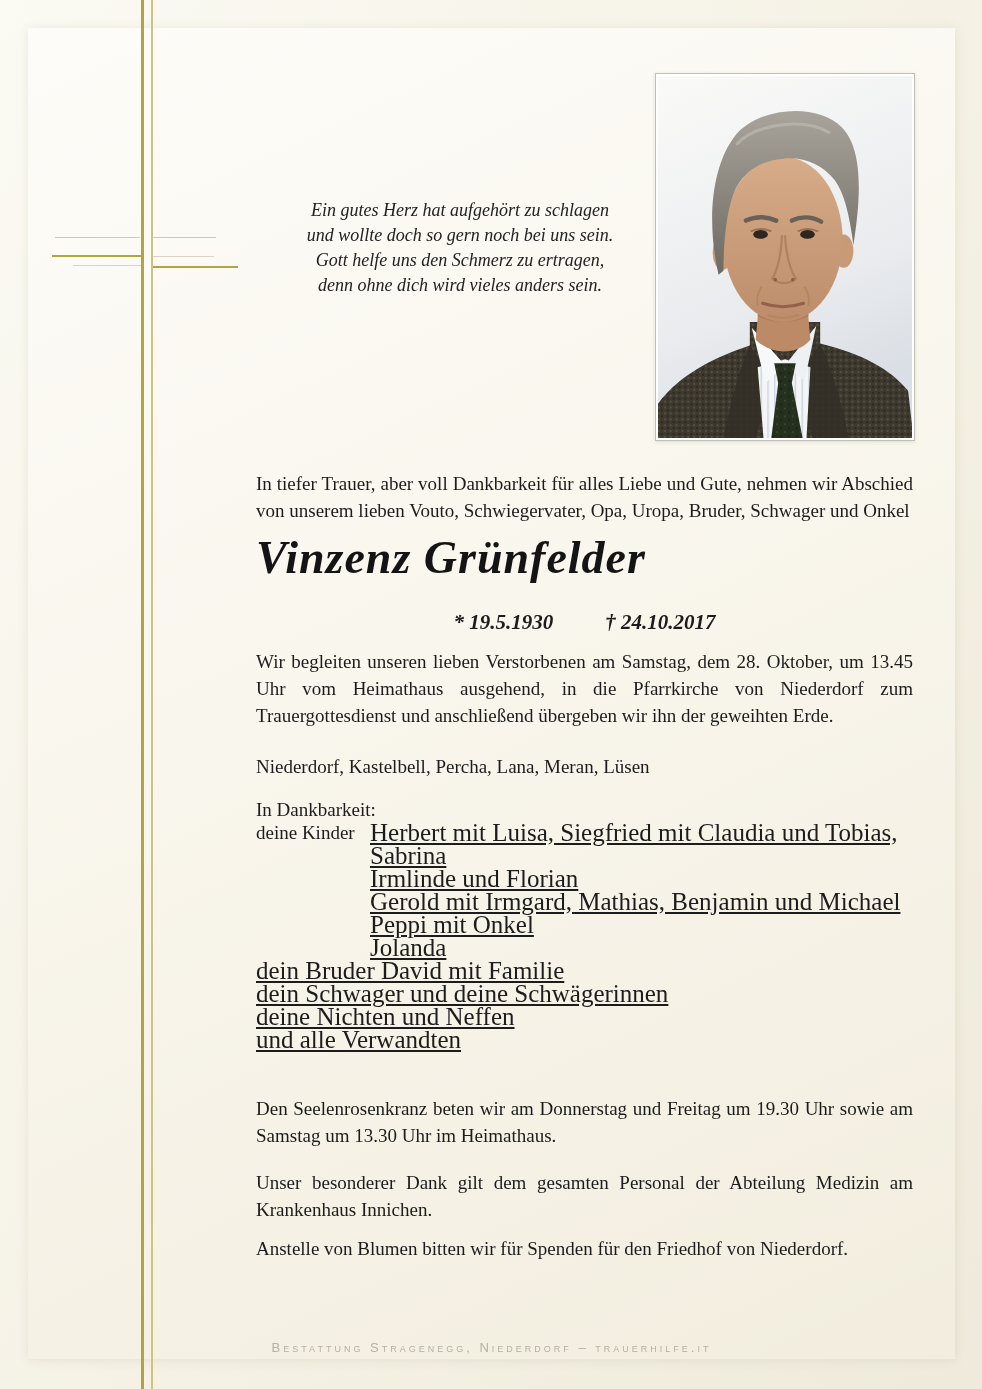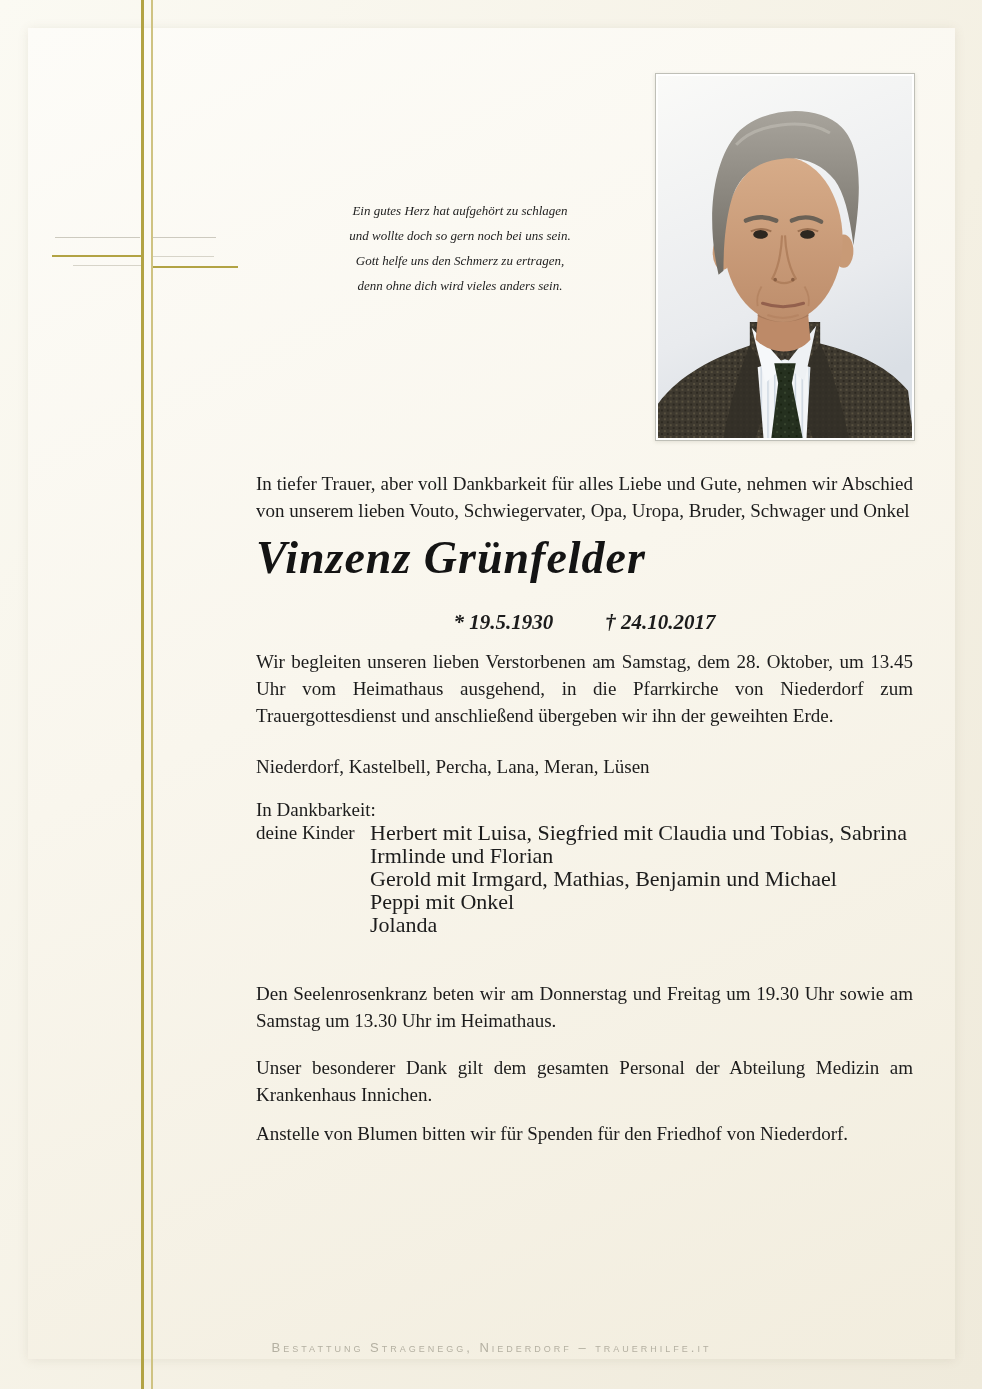--- a/index.html
+++ b/index.html
@@ -33,21 +33,21 @@
   .photo {
     position:absolute; left:655px; top:73px; width:260px; height:368px;
     background:#ffffff; border:1px solid #bfbfb7; box-sizing:border-box; padding:2px;
     box-shadow: 0 1px 4px rgba(90,85,60,0.15);
   }
   .photo svg { display:block; width:100%; height:100%; }
 
   
   .poem {
     position:absolute; left:278px; top:198px; width:364px;
-    text-align:center; font-style:italic; font-size:13px; line-height:25px; color:#222;
+    text-align:center; font-style:italic; font-size:18px; line-height:25px; color:#222;
   }
 
   
   .content { position:absolute; left:256px; top:470px; width:657px; }
   .content p { margin:0; font-size:19px; line-height:27px; }
   .justify { text-align:justify; }
 
   .name {
     margin:8px 0 0; text-align:left;
     font-size:46px; line-height:1.12; font-style:italic; font-weight:700; letter-spacing:1px;
@@ -58,21 +58,21 @@
     font-size:21px; font-weight:700; font-style:italic;
   }
   .p-passed  { margin-top:28px !important; }
   .p-funeral { margin-top:13px !important; }
   .p-places  { margin-top:24px !important; }
 
   .gratitude-heading { margin-top:18px !important; line-height:23px !important; }
   .children-row { display:flex; align-items:flex-start; }
   .children-label { flex:0 0 114px; font-size:19px; line-height:23px; }
   .children-lines { flex:1; }
-  .list-line { font-size:22px; line-height:23px; }
+  .list-line { font-size:25px; line-height:23px;text-decoration:underline; }
 
   .p-rosary  { margin-top:44px !important; }
   .p-thanks  { margin-top:20px !important; }
   .p-flowers { margin-top:12px !important; }
 
   .footer {
     position:absolute; left:28px; top:1340px; width:927px;
     text-align:center;
     font-family:Liberation Sans, sans-serif;
     font-variant:small-caps; letter-spacing:3px;
@@ -198,20 +198,26 @@
       <div class="children-label">deine Kinder</div>
       <div class="children-lines">
         <div class="list-line">Herbert mit Luisa, Siegfried mit Claudia und Tobias, Sabrina</div>
         <div class="list-line">Irmlinde und Florian</div>
         <div class="list-line">Gerold mit Irmgard, Mathias, Benjamin und Michael</div>
         <div class="list-line">Peppi mit Onkel</div>
         <div class="list-line">Jolanda</div>
       </div>
     </div>
 
+    <div>
+      <div class="list-line">dein Bruder David mit Familie</div>
+      <div class="list-line">dein Schwager und deine Schwägerinnen</div>
+      <div class="list-line">deine Nichten und Neffen</div>
+      <div class="list-line">und alle Verwandten</div>
+    </div>
 
     <p class="p-rosary justify">Den Seelenrosenkranz beten wir am Donnerstag und Freitag um 19.30 Uhr sowie am Samstag um 13.30 Uhr im Heimathaus.</p>
 
     <p class="p-thanks justify">Unser besonderer Dank gilt dem gesamten Personal der Abteilung Medizin am Krankenhaus Innichen.</p>
 
     <p class="p-flowers">Anstelle von Blumen bitten wir für Spenden für den Friedhof von Niederdorf.</p>
   </div>
 
   <div class="footer">Bestattung Stragenegg, Niederdorf – trauerhilfe.it</div>
 

